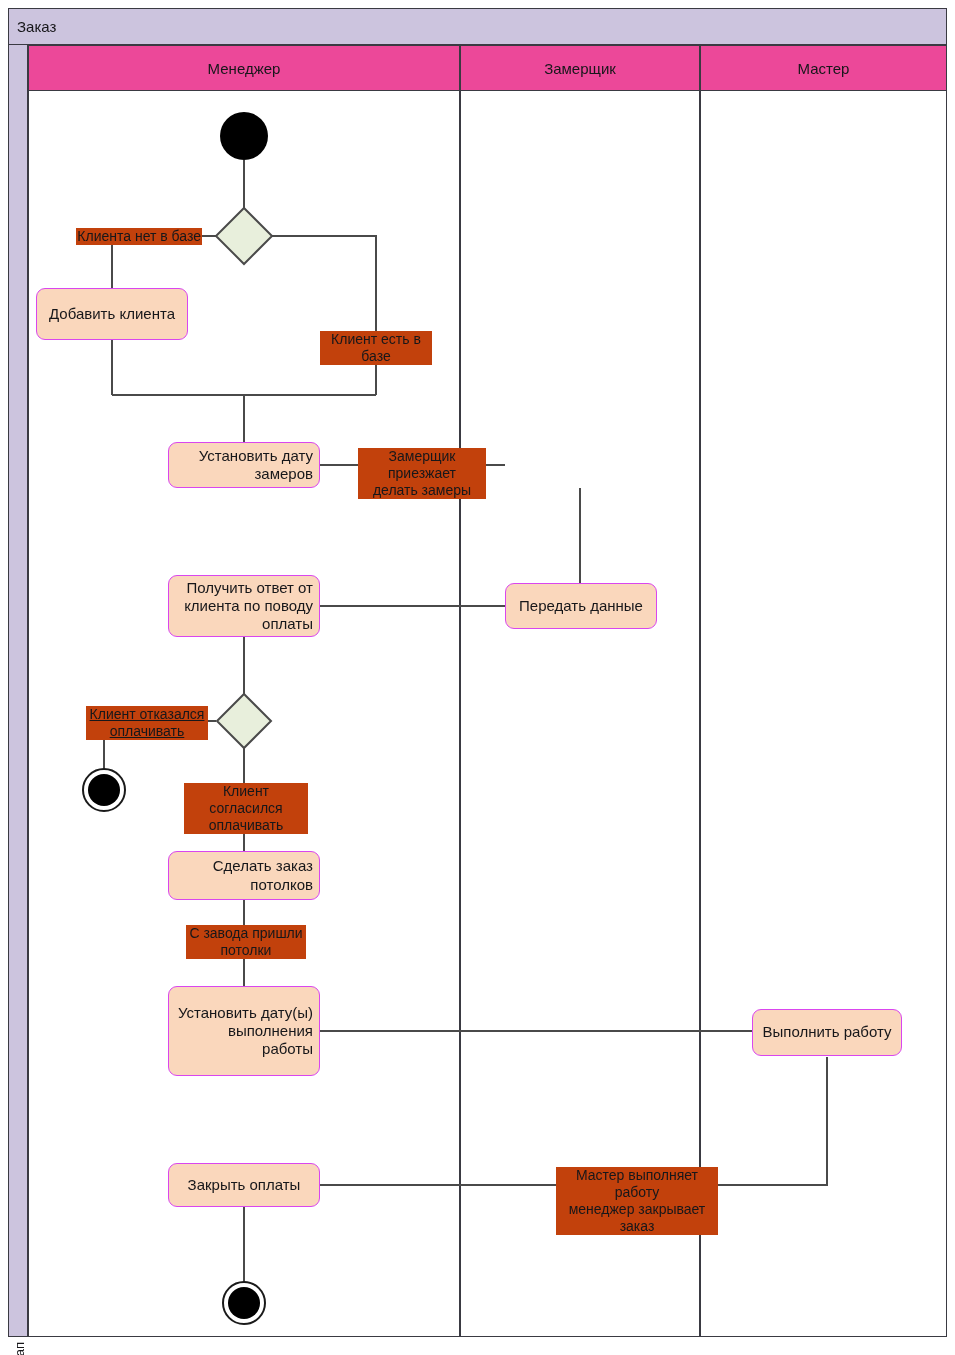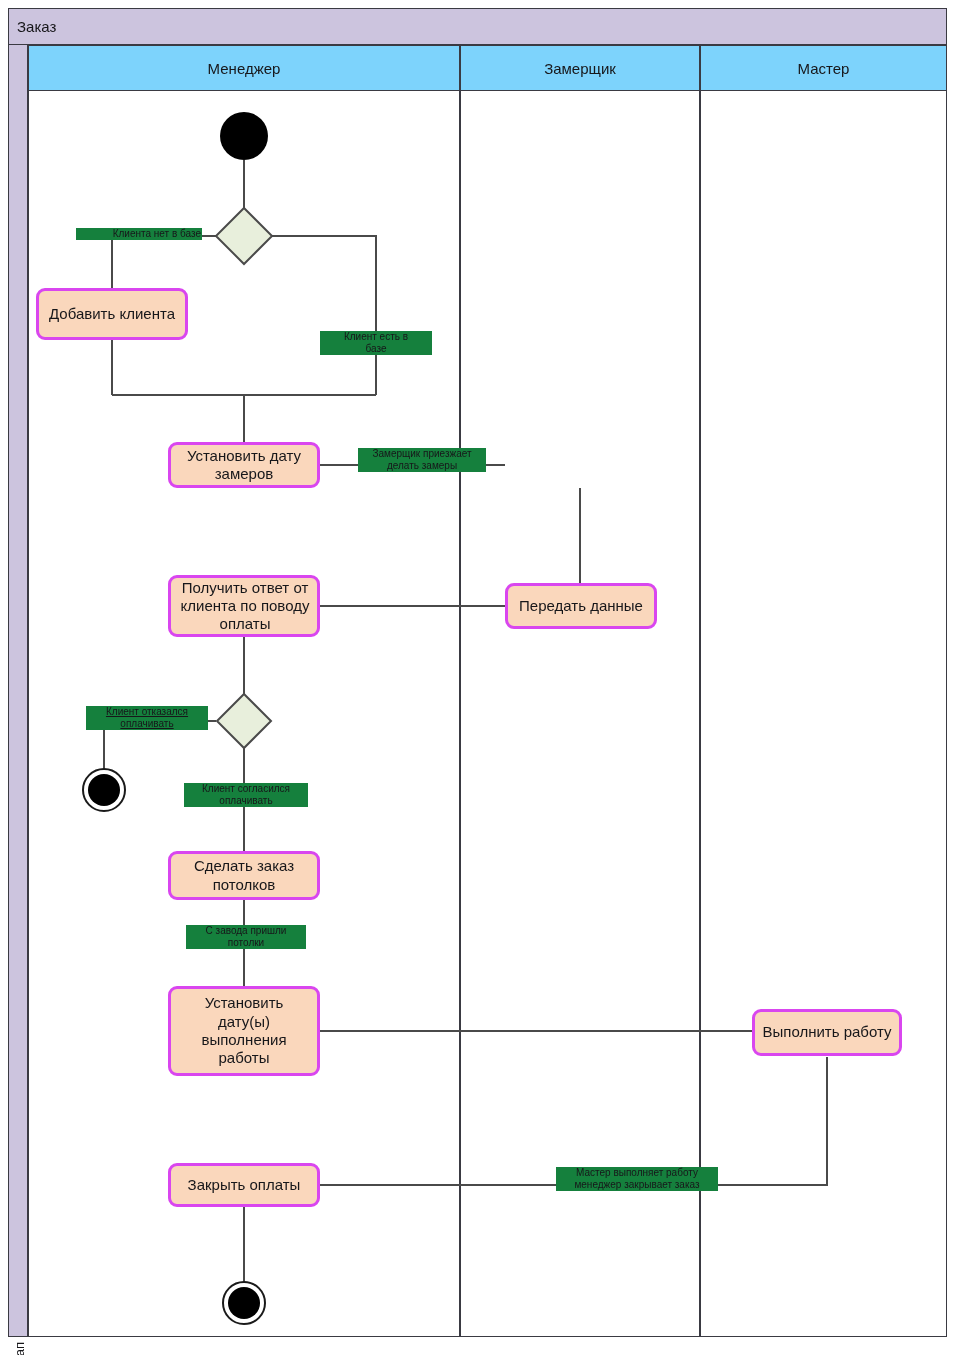--- a/index.html
+++ b/index.html
@@ -61,21 +61,21 @@
     transform: rotate(-90deg);
     transform-origin: center;
     font-size: 13px;
     color: #17171a;
     white-space: nowrap;
   }
   .lane-head {
     position: absolute;
     top: 45px;
     height: 46px;
-    background: #7dd3fc;
+    background: #ec4899;
     border: 1px solid #3a3a42;
     box-sizing: border-box;
     display: flex;
     align-items: center;
     justify-content: center;
     font-size: 15px;
     color: #17171a;
   }
   .lane-body {
     position: absolute;
@@ -91,40 +91,40 @@
   .lane-msr-h  { left: 460px; width: 240px; }
   .lane-mst-h  { left: 700px; width: 247px; }
   .lane-mgr-b  { left: 28px;  width: 432px; }
   .lane-msr-b  { left: 460px; width: 240px; }
   .lane-mst-b  { left: 700px; width: 247px; }
 
   
   .activity {
     position: absolute;
     background: #FAD7BC;
-    border: 3px solid #d946ef;
+    border: 1px solid #d946ef;
     border-radius: 9px;
     box-sizing: border-box;
     display: flex;
     align-items: center;
     justify-content: center;
-    text-align: center;
+    text-align: right;
     font-size: 15px;
     line-height: 1.22;
     color: #17171a;
     padding: 3px 6px;
   }
   .edge-label {
     position: absolute;
-    font-size: 10px;
+    font-size: 14px;
     line-height: 1.22;
     color: #17171a;
     text-align: center;
     white-space: pre-line;
-    background: #15803d;
+    background: #c2410c;
     padding: 0 1px;
   }
   .edge-label.la { text-align: right; }
 </style>
 </head>
 <body>
 
 <div id="canvas">
 
   <div class="pool-title">

